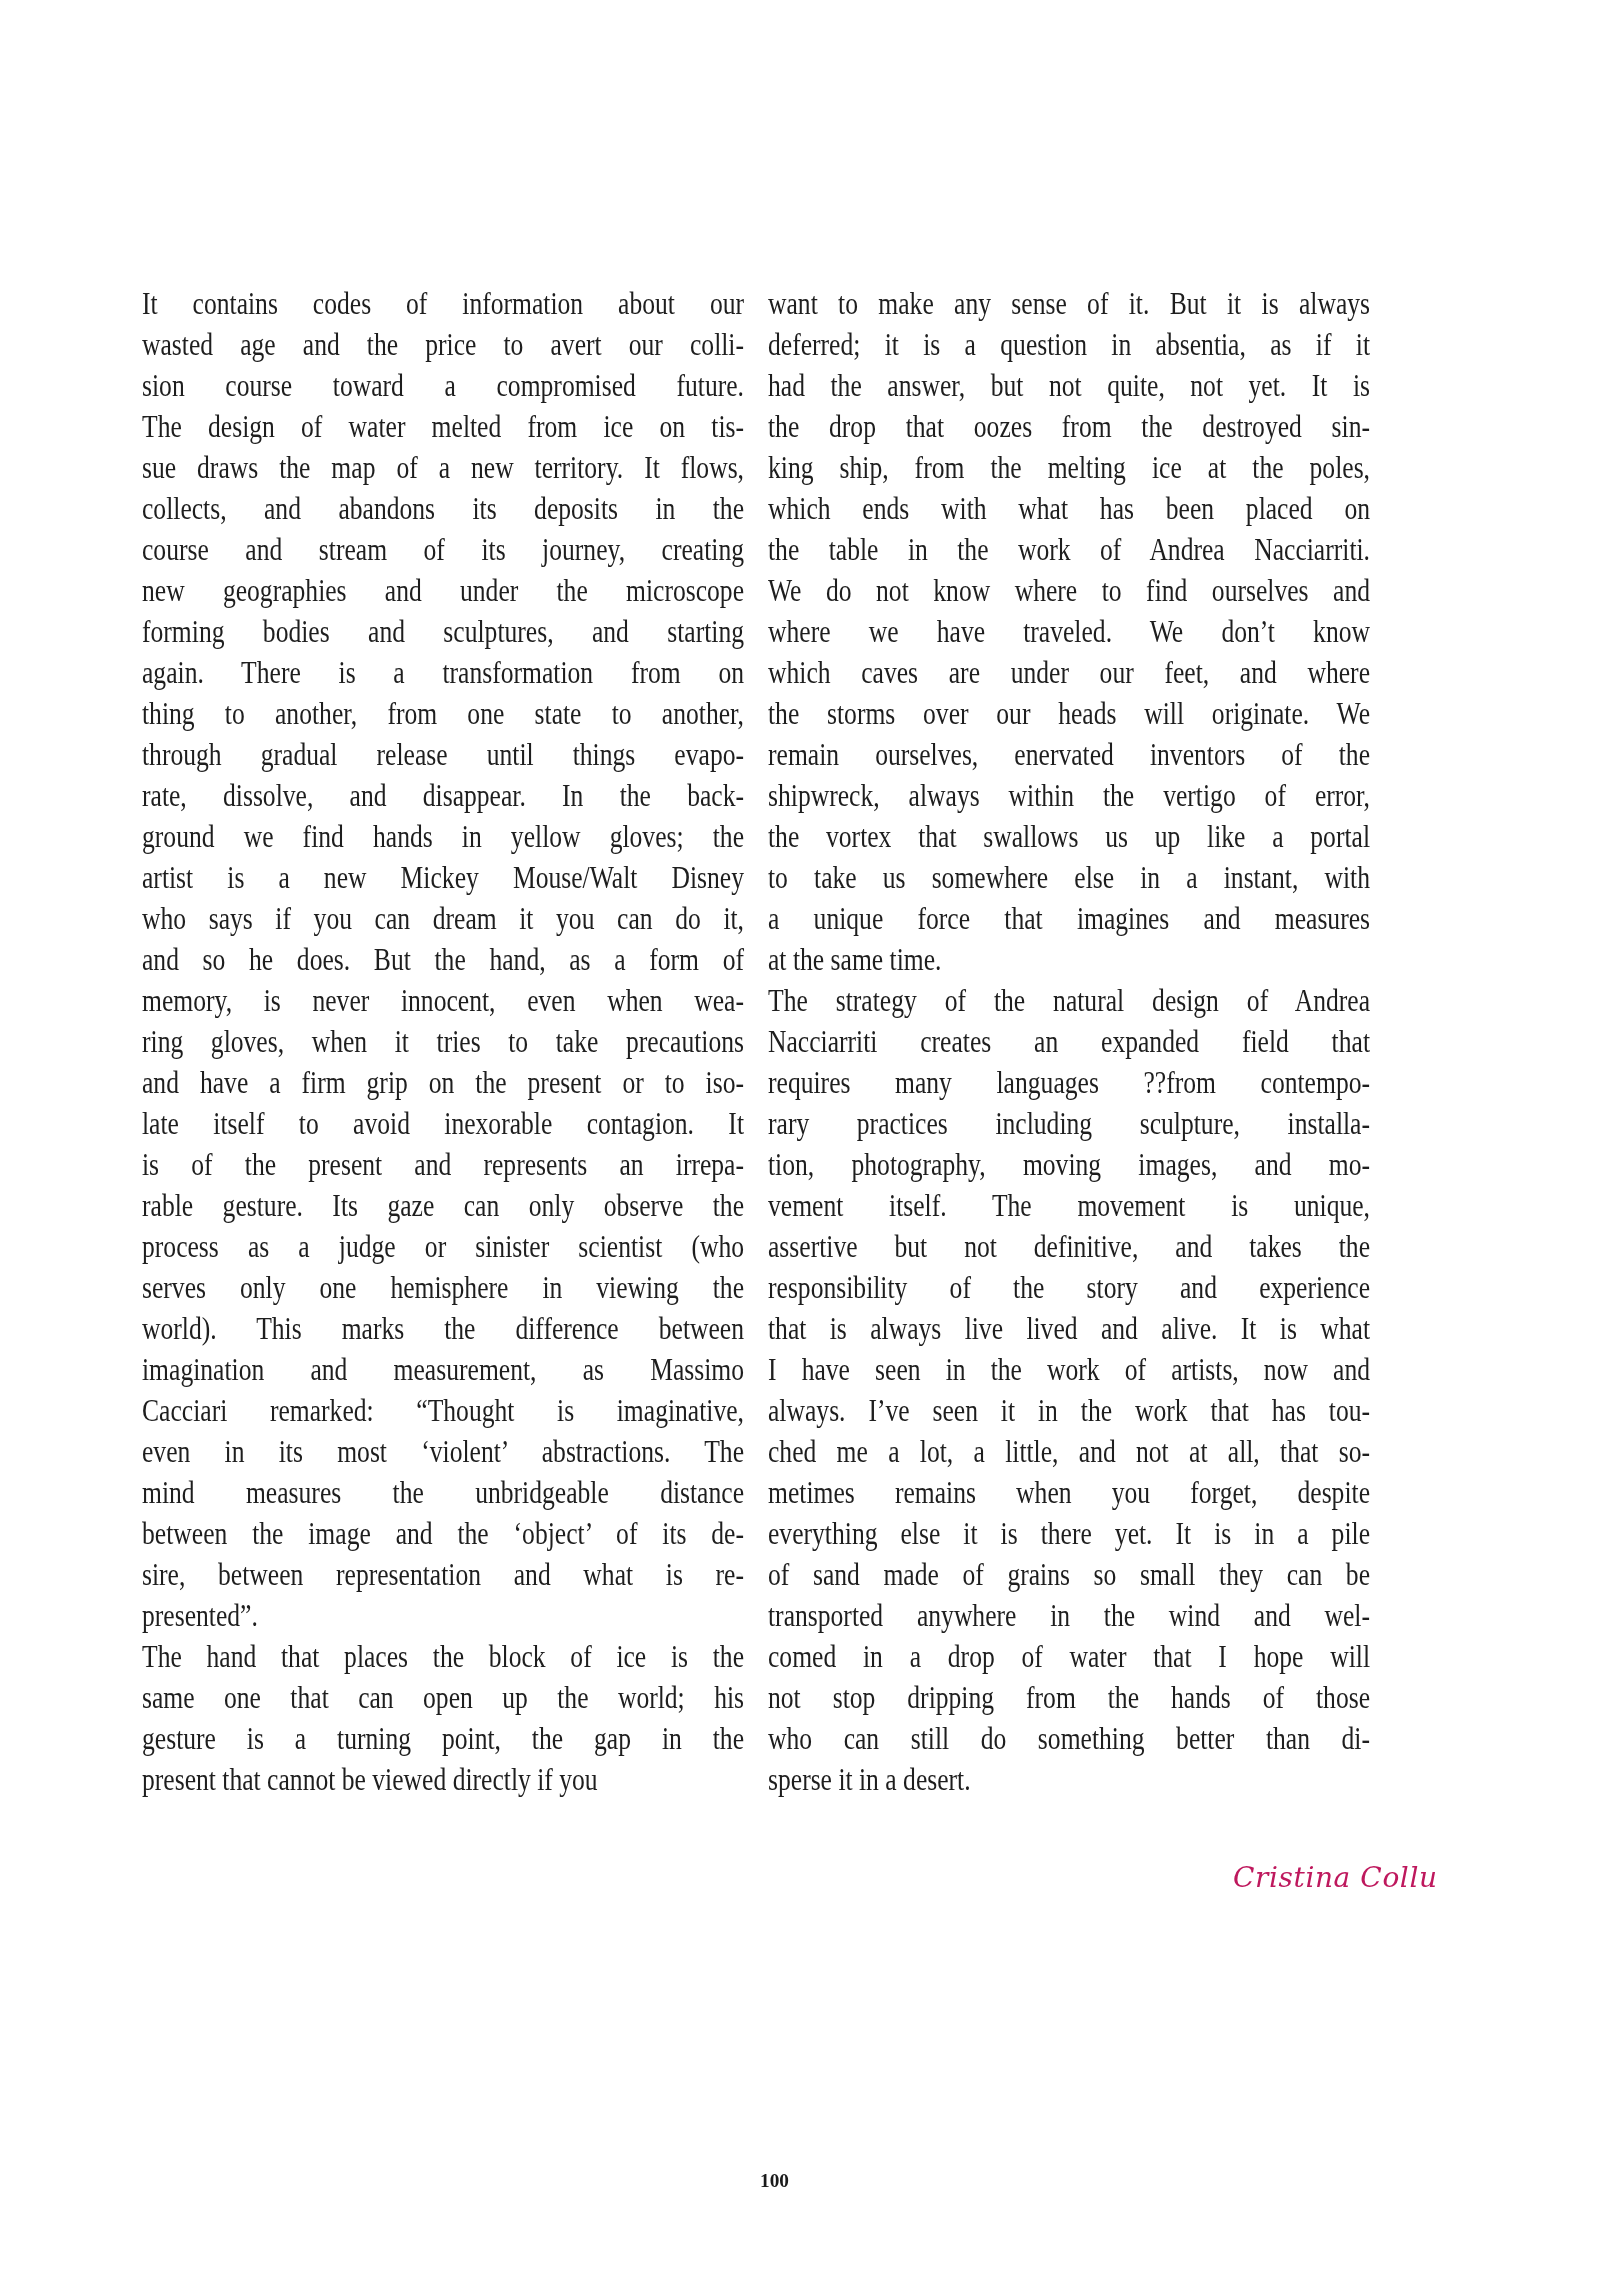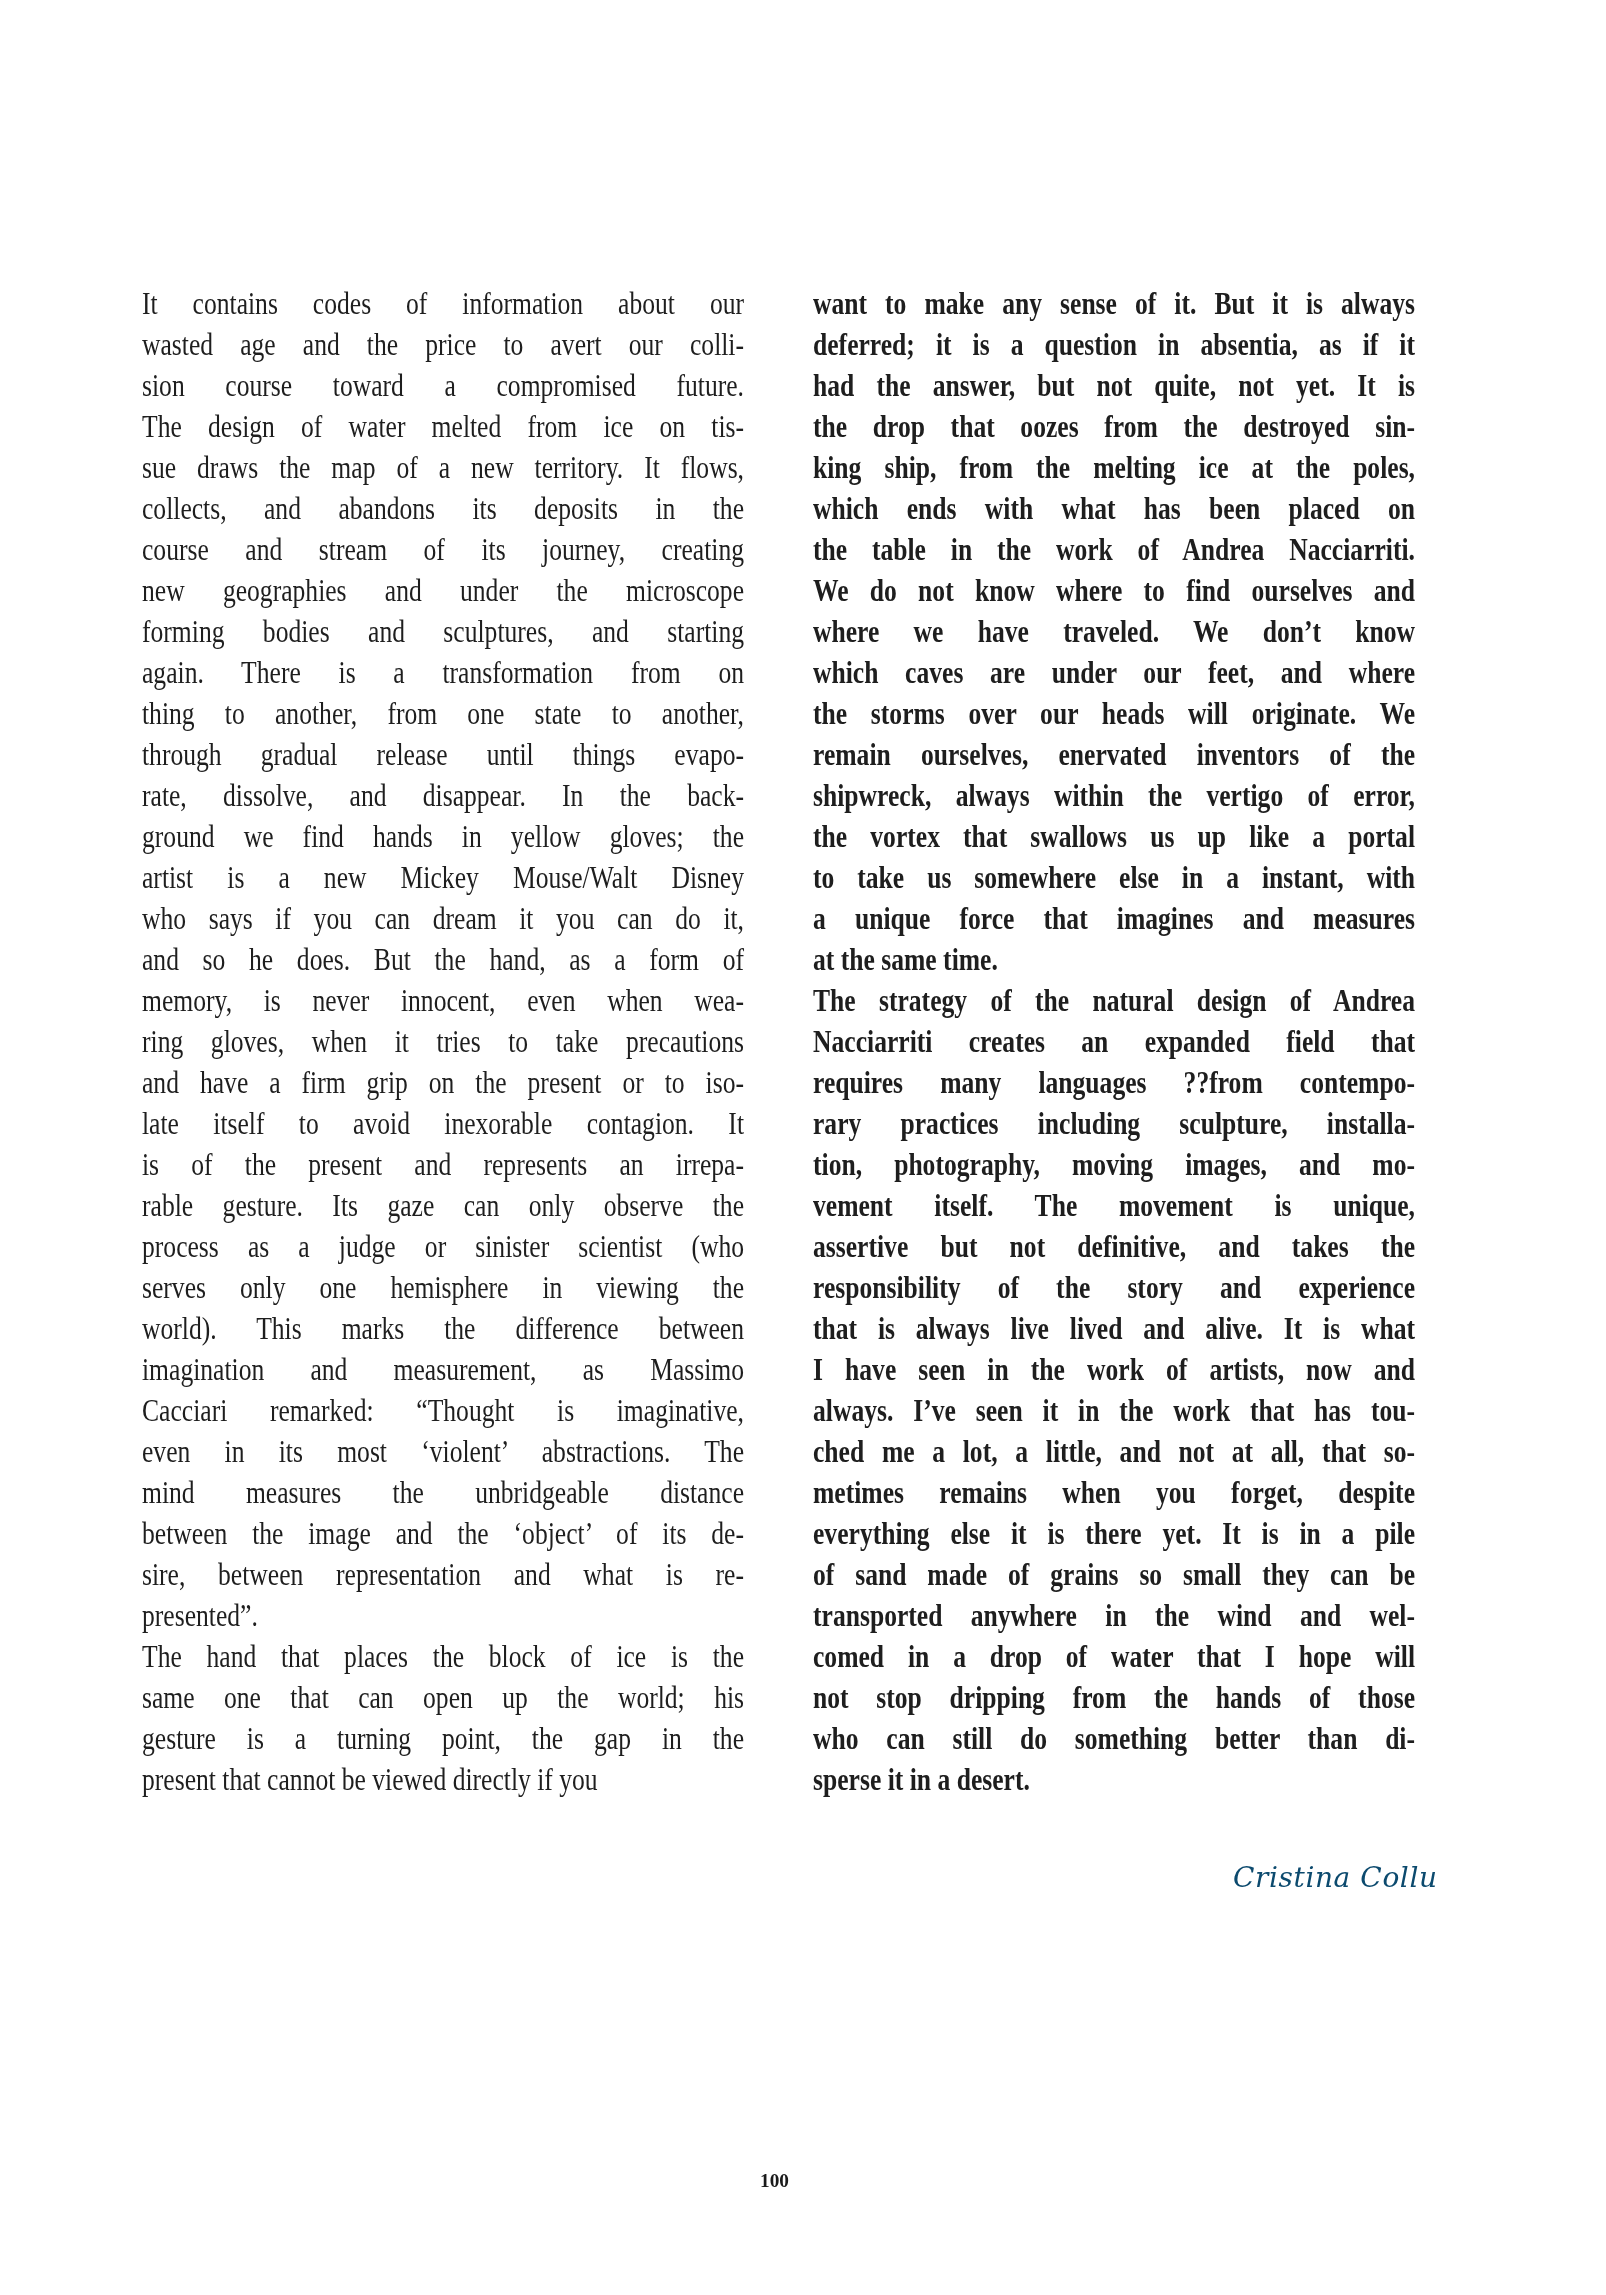--- a/index.html
+++ b/index.html
@@ -8,39 +8,39 @@
   .col {
     position: absolute;
     top: 283px;
     width: 602px;
     font-family: "Liberation Serif", "DejaVu Serif", serif;
     color: #1e1e1e;
     font-size: 32px;
     line-height: 41px;
   }
   .col-left { left: 142px; }
-  .col-right { left: 813px; font-weight: bold; }
+  .col-right { left: 768px; }
   .line {
     display: block;
     white-space: nowrap;
     text-align: justify;
     text-align-last: justify;
     transform: scaleX(0.8);
     transform-origin: left top;
     width: 125%;
   }
   .line.last { text-align-last: left; }
   .signature {
     position: absolute;
     left: 1233px;
     top: 1861px;
     font-family: "DejaVu Serif", serif;
     font-style: italic;
     font-size: 28px;
-    color: #0c4a6e;
+    color: #be185d;
     letter-spacing: 0.6px;
   }
   .page-number {
     position: absolute;
     left: 760px;
     top: 2170px;
     font-family: "Liberation Serif", serif;
     font-weight: bold;
     font-size: 19.3px;
     color: #1a1a1a;

